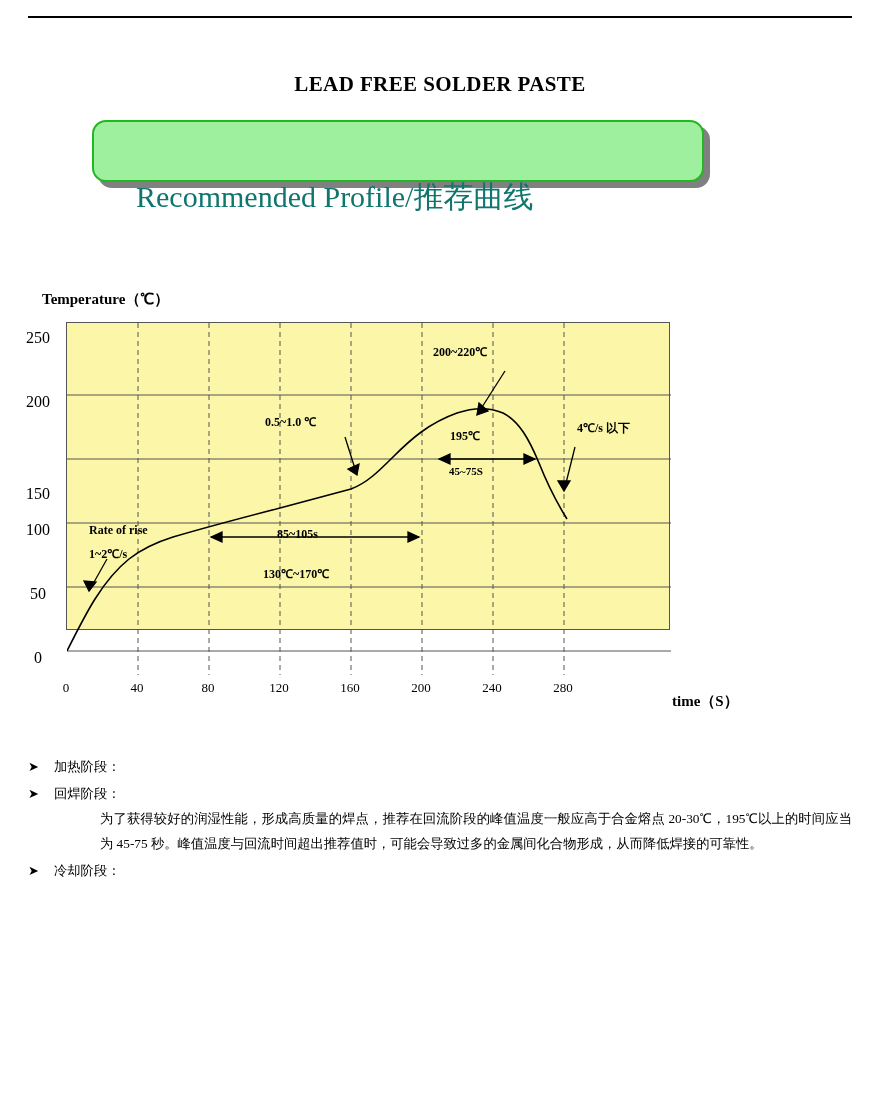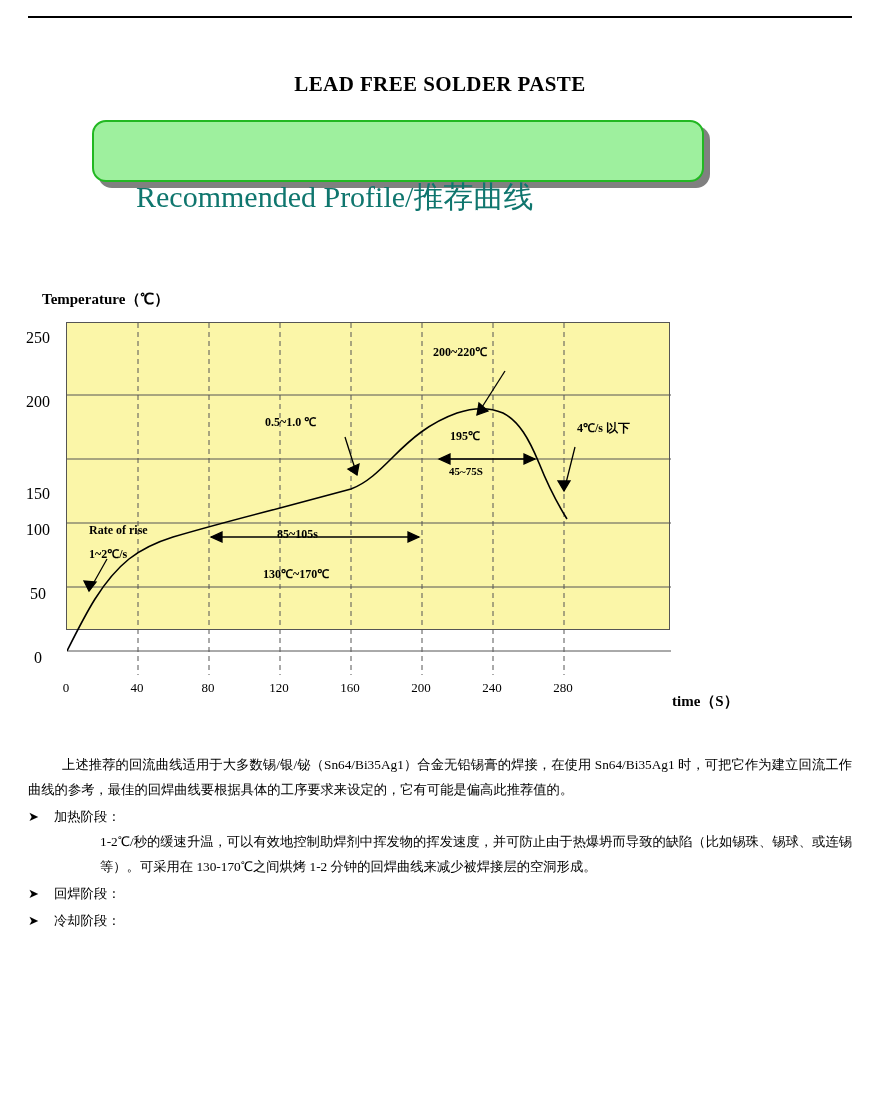--- a/index.html
+++ b/index.html
@@ -230,30 +230,29 @@
     <div class="ann small" style="left:382px; top:142px;">45~75S</div>
     <div class="ann" style="left:490px; top:96px;margin-left:20px;">4℃/s 以下</div>
     <div class="ann" style="left:22px; top:200px;">Rate of rise</div>
     <div class="ann" style="left:22px; top:222px;">1~2℃/s</div>
     <div class="ann" style="left:210px; top:204px;">85~105s</div>
     <div class="ann" style="left:196px; top:242px;">130℃~170℃</div>
   </div>
 </div>
 
 <div class="body-text">
-  <p class="para indent">上述推荐的回流曲线适用于大多数锡/银/铋（Sn64/Bi35Ag1）合金无铅锡膏的焊接，在使用 Sn64/Bi35Ag1 时，可把它作为建立回流工作曲线的参考，最佳的回焊曲线要根据具体的工序要求来设定的，它有可能是偏高此推荐值的。</p>
 
   <div class="bullet-row">
     <span class="bullet-mark">➤</span>
     <span class="bullet-label">加热阶段：</span>
   </div>
-  <p class="sub-para">1-2℃/秒的缓速升温，可以有效地控制助焊剂中挥发物的挥发速度，并可防止由于热爆坍而导致的缺陷（比如锡珠、锡球、或连锡等）。可采用在 130-170℃之间烘烤 1-2 分钟的回焊曲线来减少被焊接层的空洞形成。</p>
 
   <div class="bullet-row">
     <span class="bullet-mark">➤</span>
     <span class="bullet-label">回焊阶段：</span>
   </div>
+  <p class="sub-para">为了获得较好的润湿性能，形成高质量的焊点，推荐在回流阶段的峰值温度一般应高于合金熔点 20-30℃，195℃以上的时间应当为 45-75 秒。峰值温度与回流时间超出推荐值时，可能会导致过多的金属间化合物形成，从而降低焊接的可靠性。</p>
 
   <div class="bullet-row">
     <span class="bullet-mark">➤</span>
     <span class="bullet-label">冷却阶段：</span>
   </div>
 </div>
 
 </body></html>

